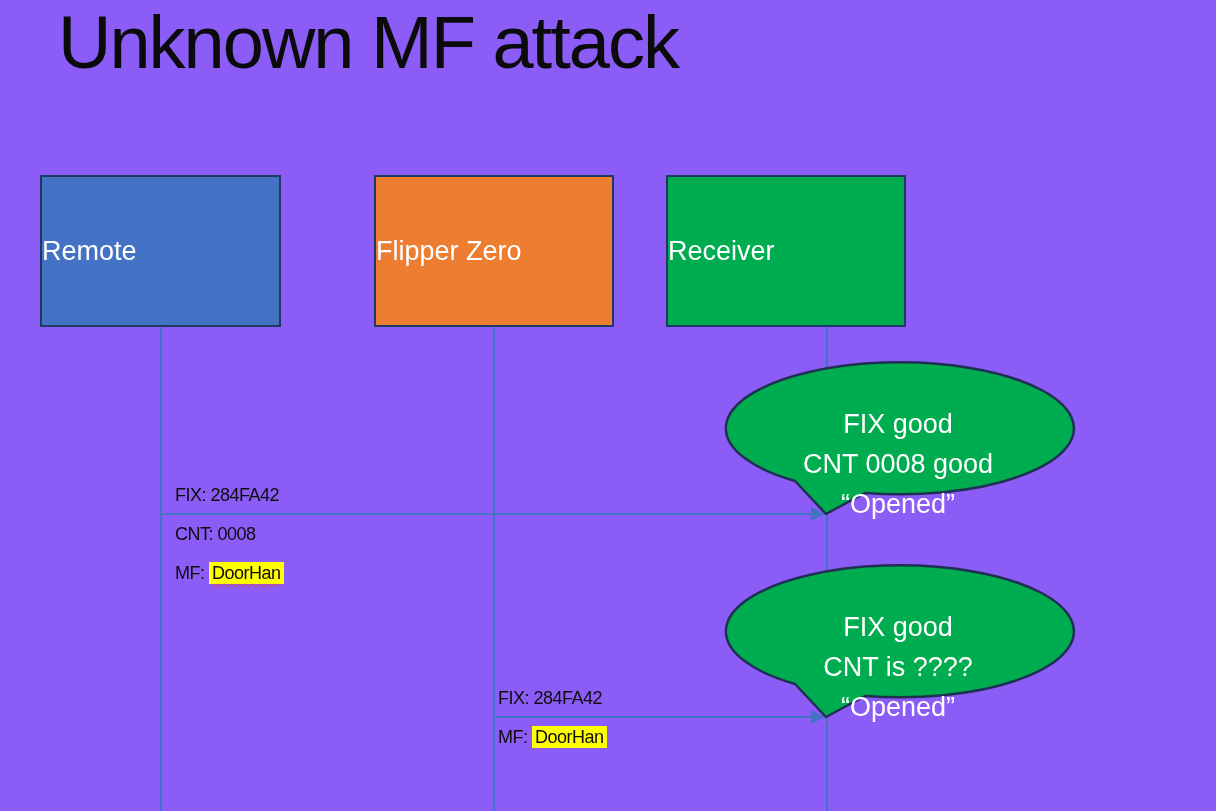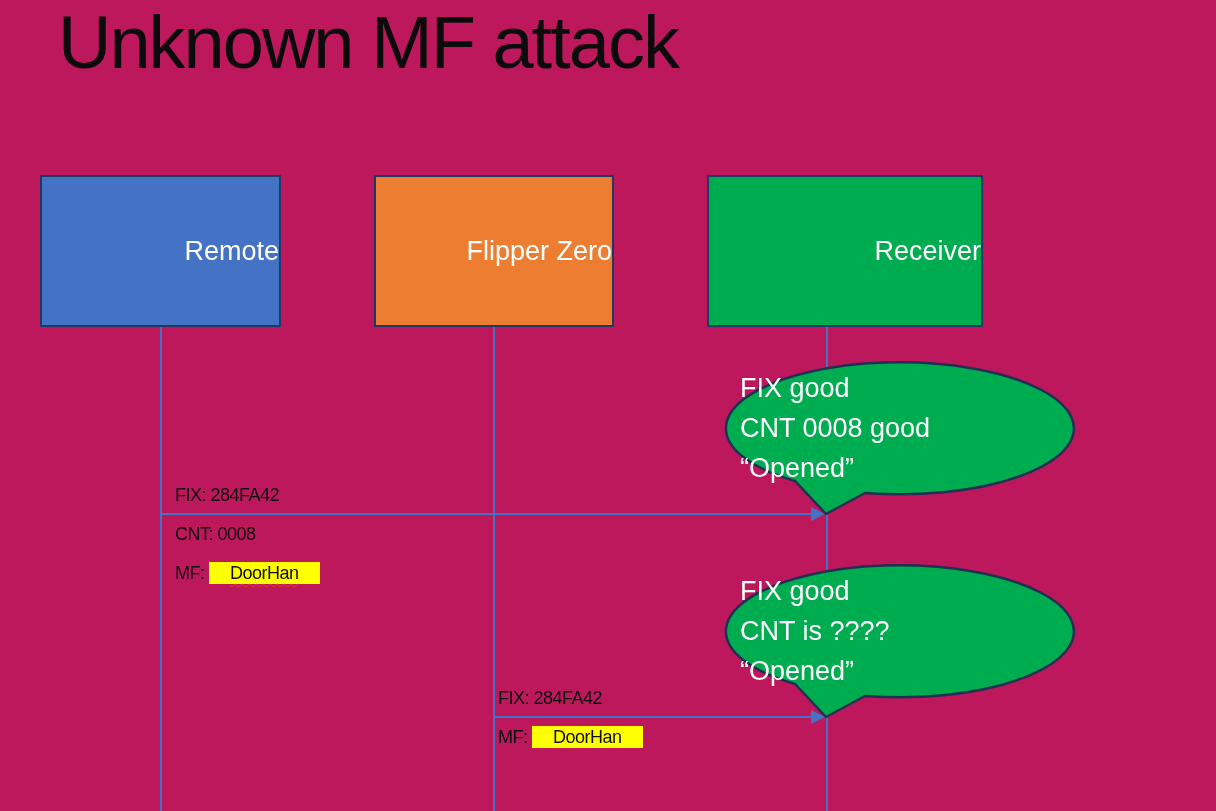--- a/index.html
+++ b/index.html
@@ -1,34 +1,34 @@
 <!DOCTYPE html>
 <html style="--actor-blue: #4472C4; --actor-orange: #ED7D31; --actor-green: #00AC50; --bubble-green: #00AC50; --shape-border: #1F3864; --bubble-border: #1F3053; --connector-blue: #4472C4; --highlight-yellow: #FFFF00; --spellcheck-red: #E03C31;"><head>
 <meta charset="utf-8">
 <style>
   html,body{margin:0;padding:0;background:#fff;}
   .slide{
-    position:relative;width:1216px;height:811px;background:#be185d;overflow:hidden;
+    position:relative;width:1216px;height:811px;background:#8b5cf6;overflow:hidden;
     font-family:"Liberation Sans","DejaVu Sans",sans-serif;
     text-decoration:underline;
   }
   .slide-title{
     position:absolute;left:58px;top:4px;margin:0;
     font-size:74px;font-weight:300;letter-spacing:-2px;line-height:1.05;
     color:#0b0b0b;white-space:nowrap;
   }
   .actor{
     position:absolute;top:175px;height:152px;box-sizing:border-box;
     border:2px solid var(--shape-border);
-    display:flex;align-items:center;justify-content:flex-end;
+    display:flex;align-items:center;justify-content:flex-start;
     color:#fff;font-size:27px;z-index:2;
   }
   .actor-remote{left:40px;width:241px;background:var(--actor-blue);}
-  .actor-flipper{left:374px;width:240px;background:var(--actor-orange);padding-left:32px;}
-  .actor-receiver{left:707px;width:276px;background:var(--actor-green);padding-left:44px;}
+  .actor-flipper{left:374px;width:240px;background:var(--actor-orange);}
+  .actor-receiver{left:666px;width:240px;background:var(--actor-green);}
   .lifeline{
     position:absolute;top:327px;height:484px;width:1.5px;
     background:var(--connector-blue);z-index:1;
   }
   .lifeline-remote{left:160px;}
   .lifeline-flipper{left:493px;}
   .lifeline-receiver{left:826px;}
   .msg-line{
     position:absolute;height:1.5px;background:var(--connector-blue);z-index:2;
   }
@@ -41,34 +41,34 @@
   }
   .msg1-head{left:811px;top:507px;}
   .msg2-head{left:811px;top:710px;}
   .msg-label{
     position:absolute;z-index:3;color:#0d0d0d;font-size:18px;
     letter-spacing:-0.5px;line-height:39px;white-space:nowrap;
   }
   .msg1-label{left:175px;top:476px;}
   .msg2-label{left:498px;top:679px;}
   .msg-label p{margin:0;}
-  mark.hl{background:var(--highlight-yellow);color:inherit;padding:1px 21px;}
+  mark.hl{background:var(--highlight-yellow);color:inherit;padding:1px 3px;}
   .wavy{
     text-decoration-line:underline;text-decoration-style:wavy;
     text-decoration-color:var(--spellcheck-red);text-decoration-thickness:1px;
     text-underline-offset:4px;
   }
   .callout-svg{position:absolute;left:0;top:0;z-index:4;pointer-events:none;}
   .callout-path{
     fill:var(--bubble-green);stroke:var(--bubble-border);
     stroke-width:2.5;stroke-linejoin:round;
   }
   .callout-text{
     position:absolute;width:316px;left:740px;z-index:5;
-    color:#fff;font-size:27px;line-height:40px;text-align:left;white-space:nowrap;
+    color:#fff;font-size:27px;line-height:40px;text-align:center;white-space:nowrap;margin-top:36px;
   }
   .callout1-text{top:368px;}
   .callout2-text{top:571px;}
   .callout-text p{margin:0;}
 </style>
 </head>
 <body>
 
 <div class="slide">
 

